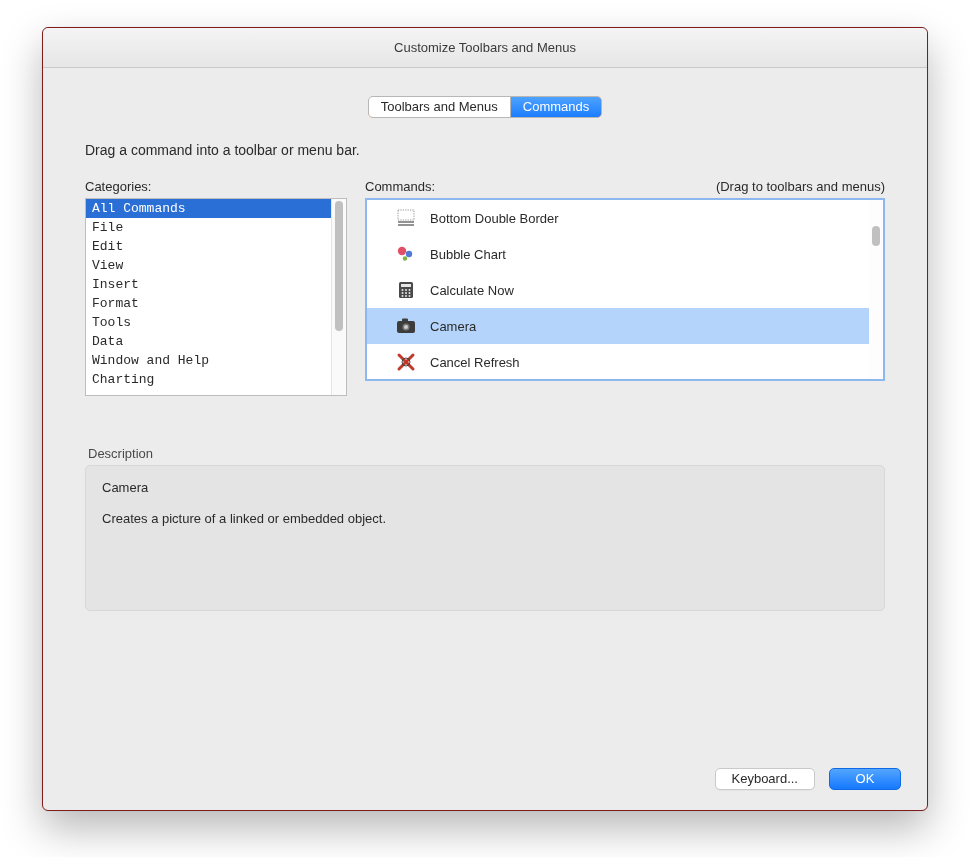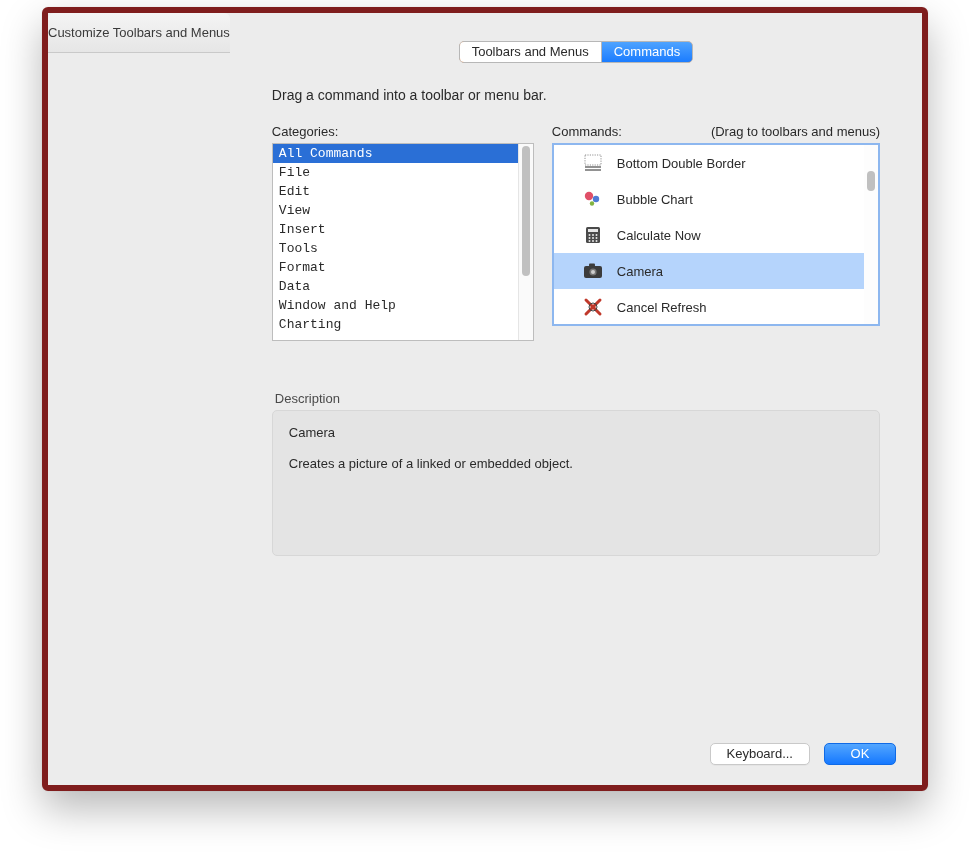--- a/index.html
+++ b/index.html
@@ -7,28 +7,28 @@
       width: 970px; height: 857px;
       background: #ffffff;
       font-family: -apple-system, "Helvetica Neue", Helvetica, Arial, sans-serif;
       font-size: 13px;
       color: #2a2a2a;
       overflow: hidden;
     }
 
     .window {
       position: absolute;
-      left: 42px; top: 7px;
+      left: 42px; top: 27px;
       width: 886px; height: 784px;
       background: #ececec;
-      border: 6px solid #7f1d1d;
+      border: 1px solid #7f1d1d;
       border-radius: 6px;
       box-shadow: 0 18px 40px rgba(0,0,0,0.28), 0 0 0 1px rgba(0,0,0,0.02);
       display: flex;
-      flex-direction: row;
+      flex-direction: column;
     }
 
     .titlebar {
       height: 40px;
       display: flex;
       align-items: center;
       justify-content: center;
       border-bottom: 1px solid #c9c9c9;
       background: linear-gradient(#f4f4f4, #e6e6e6);
       border-top-left-radius: 6px;
@@ -266,22 +266,22 @@
           <div class="labelrow">
             <span class="left">Categories:</span>
           </div>
           <div class="cat-box">
             <div class="cat-list">
               <div class="cat-item selected">All Commands</div>
               <div class="cat-item">File</div>
               <div class="cat-item">Edit</div>
               <div class="cat-item">View</div>
               <div class="cat-item">Insert</div>
+              <div class="cat-item">Format</div>
               <div class="cat-item">Tools</div>
-              <div class="cat-item">Format</div>
               <div class="cat-item">Data</div>
               <div class="cat-item">Window and Help</div>
               <div class="cat-item">Charting</div>
             </div>
             <div class="cat-scroll">
                 <div class="thumb"></div>
               </div>
           </div>
         </div>
 

